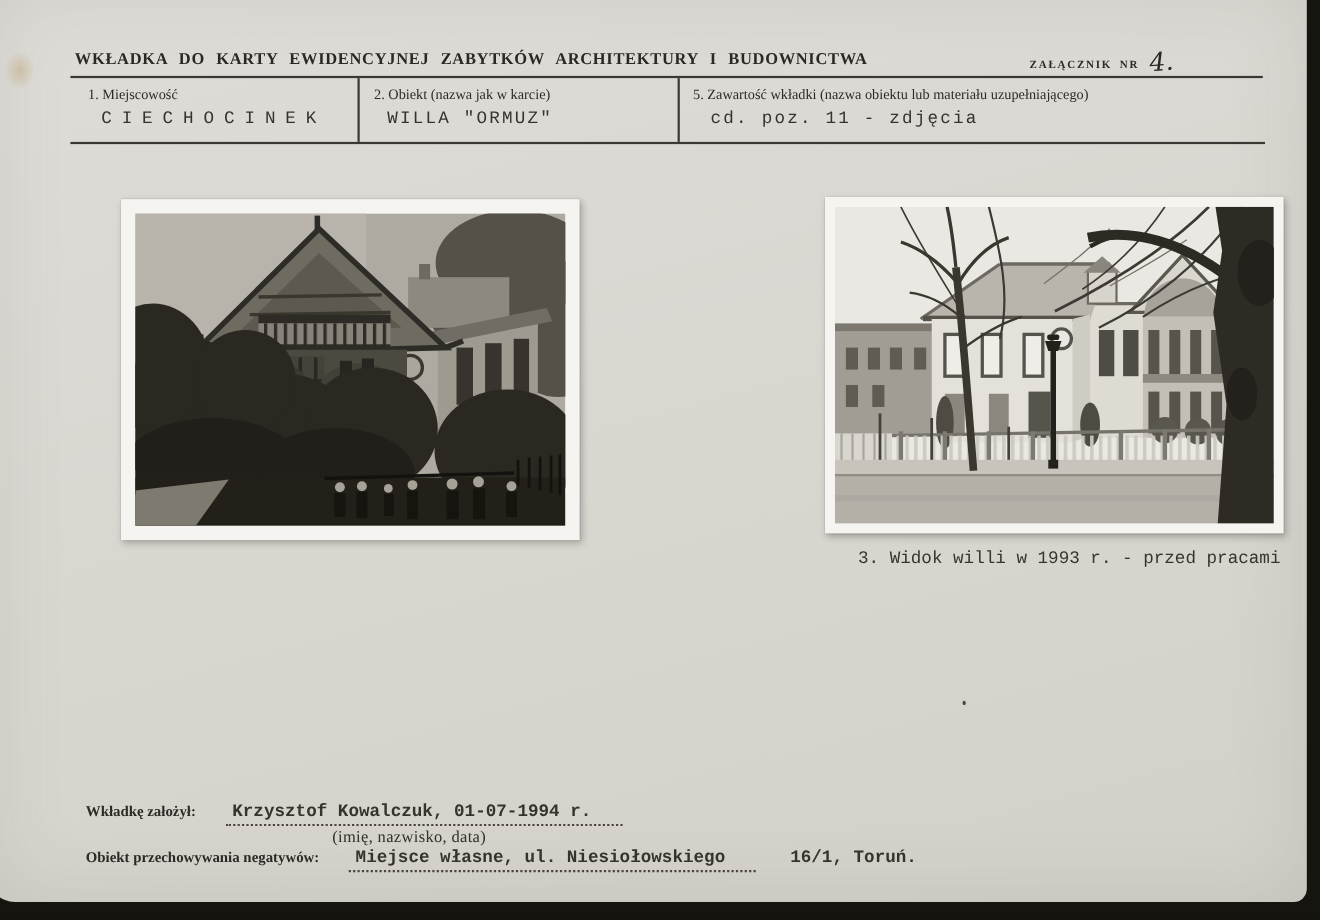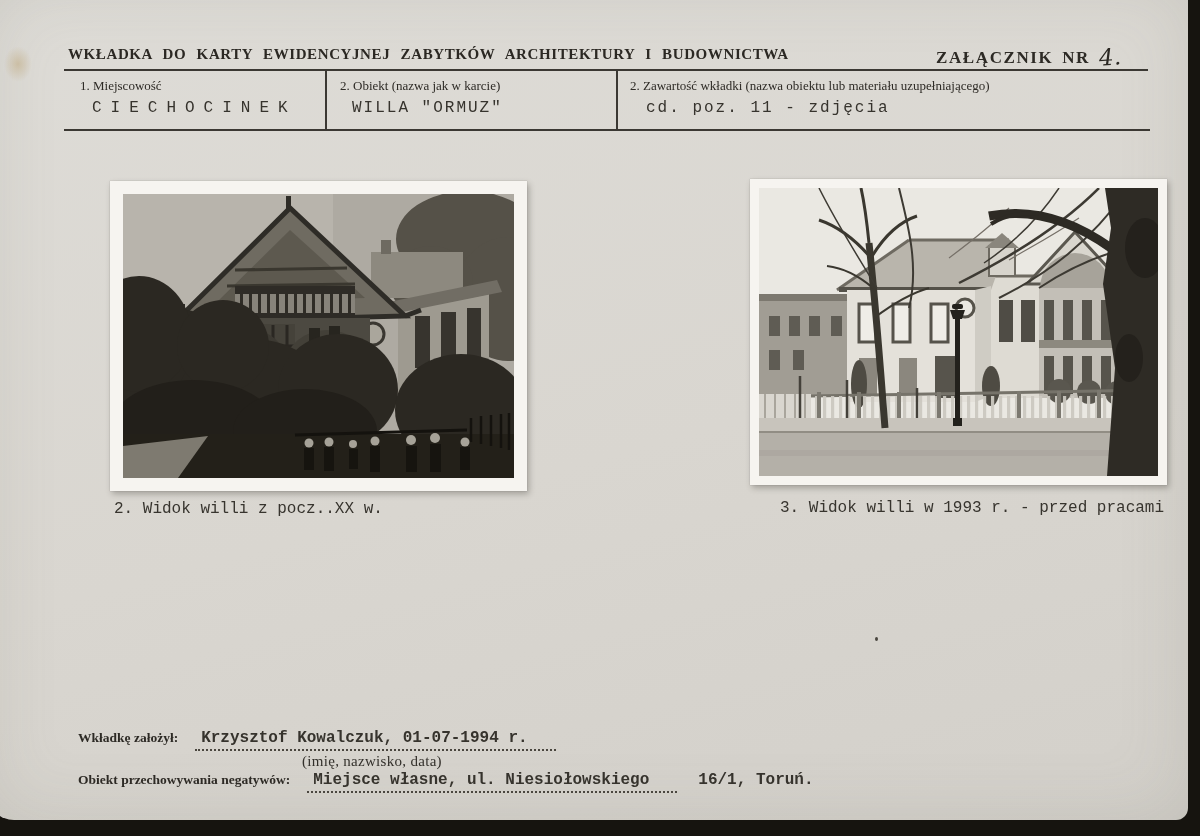--- a/index.html
+++ b/index.html
@@ -15,21 +15,21 @@
     box-shadow:inset 0 0 70px rgba(115,110,100,.16);
   }
   .content{position:absolute;left:12px;top:14px;width:1200px;height:832px;padding-left:28px;}
 
   .title{
     position:absolute;left:68px;top:46px;
     font-size:15px;font-weight:bold;color:#2b2823;
     letter-spacing:.6px;word-spacing:6px;white-space:nowrap;
   }
   .attachment{position:absolute;left:936px;top:42px;white-space:nowrap;}
-  .att-label{font-size:17px;font-weight:bold;color:#2d2a25;letter-spacing:1.6px;word-spacing:3px;}
+  .att-label{font-size:10px;font-weight:bold;color:#2d2a25;letter-spacing:1.6px;word-spacing:3px;}
   .att-num{
     display:inline-block;font-family:"DejaVu Serif",serif;font-style:italic;
     font-size:23px;color:#2b2823;margin-left:9px;transform:rotate(-4deg);
     position:relative;top:2px;
   }
   .rule{position:absolute;height:2px;background:#3b3833;}
   .rule-top{left:64px;top:69px;width:1084px;}
   .rule-bottom{left:64px;top:129px;width:1086px;}
   .vline{position:absolute;width:2px;background:#3b3833;top:71px;height:58px;}
   .v1{left:325px;}
@@ -51,21 +51,21 @@
   .photo-2{left:750px;top:179px;padding:9px;}
   .photo svg{display:block;}
 
   .caption{
     position:absolute;font-family:"Liberation Mono","DejaVu Sans Mono",monospace;
     font-size:16px;color:#37342e;white-space:nowrap;
   }
   .caption-1{left:114px;top:500px;}
   .caption-2{left:752px;top:499px;margin-left:28px;}
 
-  .footer-line{position:absolute;display:flex;align-items:baseline;gap:17px;white-space:nowrap;}
+  .footer-line{position:absolute;display:flex;align-items:baseline;gap:27px;white-space:nowrap;}
   .founder{left:78px;top:729px;}
   .negatives{left:78px;top:771px;}
   .f-label{font-size:13.5px;font-weight:600;color:#2d2a25;}
   .f-value{font-family:"Liberation Mono","DejaVu Sans Mono",monospace;font-size:16px;color:#36332d;font-weight:bold;}
   .dotted{border-bottom:2px dotted #4a463f;padding:0 28px 2px 6px;}
   .rest{padding-left:4px;}
   .f-note{position:absolute;left:302px;top:753px;font-size:15px;color:#33302b;letter-spacing:.3px;}
 
   .stain{position:absolute;left:4px;top:46px;width:28px;height:36px;
     background:radial-gradient(ellipse at center,rgba(186,160,110,.45),rgba(186,160,110,0) 70%);}
@@ -90,21 +90,21 @@
     <div class="vline v1"></div>
     <div class="vline v2"></div>
     <div class="rule rule-bottom"></div>
 
     <div class="cell-label lbl1">1. Miejscowość</div>
     <div class="cell-value val1">CIECHOCINEK</div>
 
     <div class="cell-label lbl2">2. Obiekt (nazwa jak w karcie)</div>
     <div class="cell-value val2">WILLA "ORMUZ"</div>
 
-    <div class="cell-label lbl3">2. Zawartość wkładki (nazwa obiektu lub materiału uzupełniającego)</div>
+    <div class="cell-label lbl3">5. Zawartość wkładki (nazwa obiektu lub materiału uzupełniającego)</div>
     <div class="cell-value val3">cd. poz. 11 - zdjęcia</div>
 
     <figure class="photo photo-1">
       <svg width="391" height="284" viewBox="0 0 391 284">
         <defs>
           <pattern id="bal" width="9" height="22" patternUnits="userSpaceOnUse">
             <rect width="3" height="22" fill="#2f2c26"></rect>
           </pattern>
         </defs>
         <rect width="391" height="284" fill="#aeaaa2"></rect>
@@ -175,21 +175,20 @@
             <rect x="247" y="252" width="10" height="26" fill="#16140f"></rect>
           <circle cx="288" cy="246" r="5" fill="#a6a298"></circle>
             <rect x="283" y="252" width="11" height="26" fill="#16140f"></rect>
           <circle cx="312" cy="244" r="5" fill="#a6a298"></circle>
             <rect x="307" y="250" width="11" height="28" fill="#16140f"></rect>
           <circle cx="342" cy="248" r="4.5" fill="#a6a298"></circle>
             <rect x="337" y="253" width="10" height="23" fill="#16140f"></rect>
         </g>
       </svg>
     </figure>
-    <div class="caption caption-1">2. Widok willi z pocz..XX w.</div>
 
     <figure class="photo photo-2">
       <svg width="399" height="288" viewBox="0 0 399 288">
         <defs>
           <pattern id="pick" width="8" height="26" patternUnits="userSpaceOnUse">
             <rect width="3.2" height="26" fill="#cbc8c0"></rect>
           </pattern>
         </defs>
         <rect width="399" height="288" fill="#eae8e2"></rect>
         <g>

